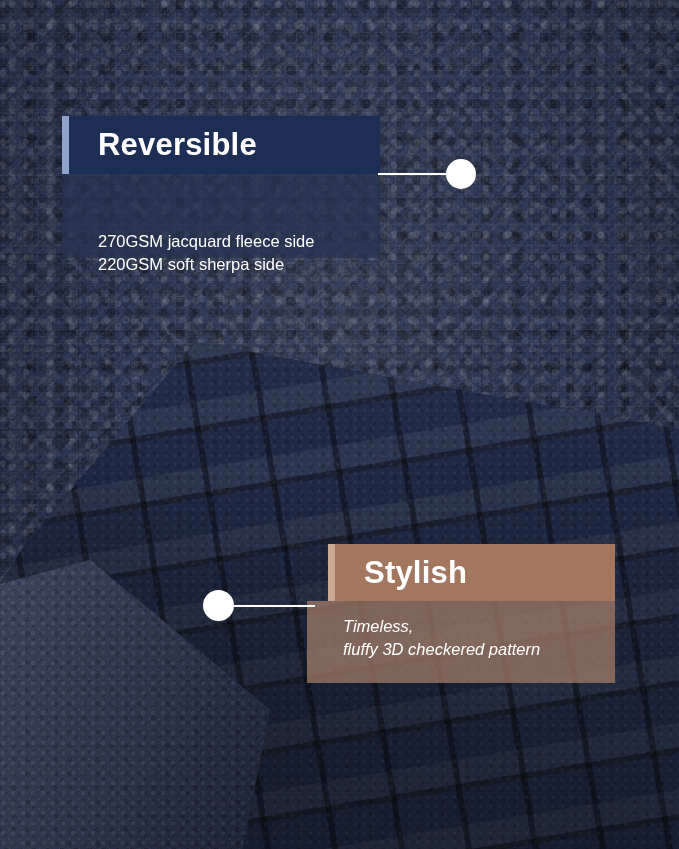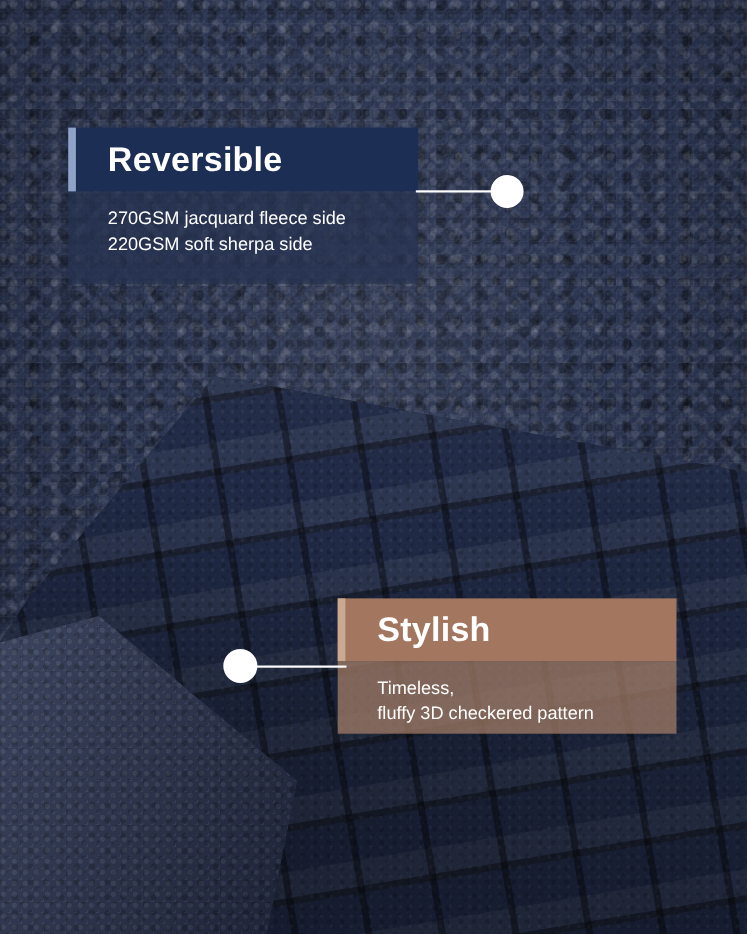--- a/index.html
+++ b/index.html
@@ -136,21 +136,21 @@
     position:absolute;left:0;top:0;width:7px;height:100%;
     background:#8fa3c8;
   }
   #callout-reversible .co-head{ font-size:31px; }
   #callout-reversible .co-body-wrap{
     background:rgba(38,50,80,0.72);
     padding:14px 0 18px 36px;
     box-sizing:border-box;
     height:84px;
   }
-  #callout-reversible .co-body{ font-size:16.5px; }
+  #callout-reversible .co-body{ font-size:16.5px;margin-top:42px; }
 
   
   .conn{position:absolute;}
   #conn-reversible{ left:378px; top:166px; width:100px; height:16px; }
   #conn-reversible .line{
     position:absolute;left:0;top:7px;width:78px;height:1.6px;background:#ffffff;
   }
   #conn-reversible .dot{
     position:absolute;left:68px;top:-7px;width:30px;height:30px;border-radius:50%;
     background:#ffffff;
@@ -158,31 +158,33 @@
 
   
   #callout-stylish{ left:307px; top:544px; width:308px; }
   #callout-stylish .co-head-wrap{
     background:#a3775f;
     height:57px;
     display:flex;align-items:center;
     padding-left:36px;
     box-sizing:border-box;
     position:relative;
+    margin-left:21px;
   }
   #callout-stylish .accent-bar{
     position:absolute;left:0;top:0;width:7px;height:100%;
     background:#c9a992;
   }
   #callout-stylish .co-head{ font-size:31px; }
   #callout-stylish .co-body-wrap{
     background:rgba(166,127,104,0.72);
     padding:14px 0 6px 36px;
     box-sizing:border-box;
-    height:66px;
+    height:82px;
+    font-style:italic;
   }
   #callout-stylish .co-body{ font-size:16.5px; }
 
   #conn-stylish{ left:203px; top:590px; width:110px; height:32px; }
   #conn-stylish .line{
     position:absolute;left:26px;top:15px;width:86px;height:1.6px;background:#ffffff;
   }
   #conn-stylish .dot{
     position:absolute;left:0px;top:0px;width:31px;height:31px;border-radius:50%;
     background:#ffffff;

